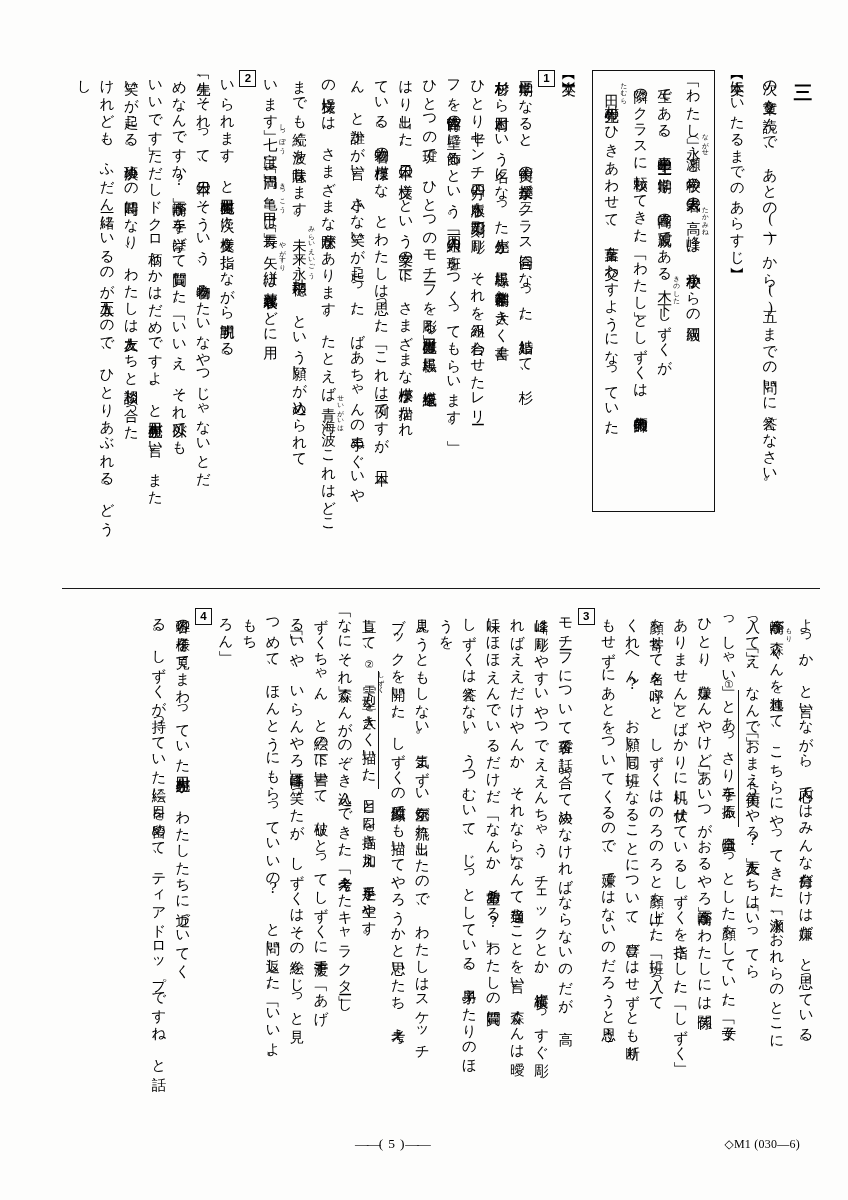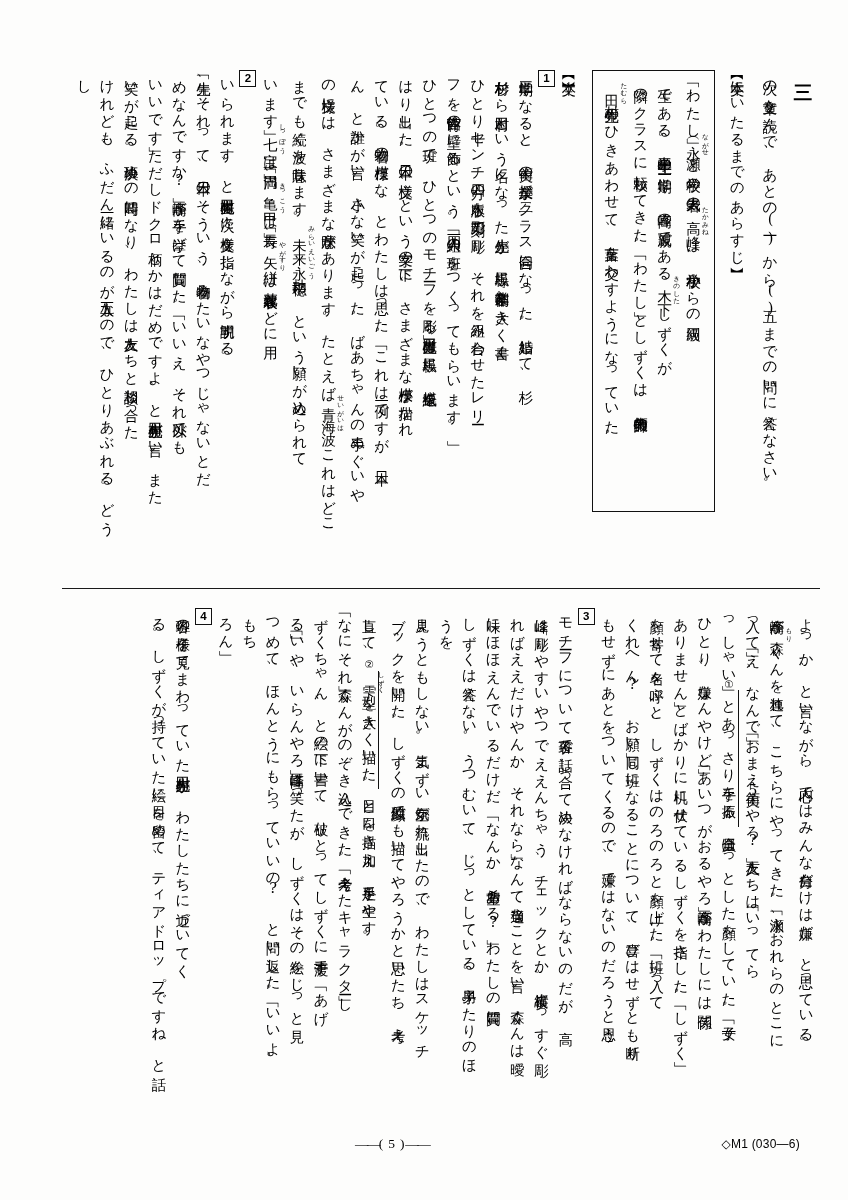--- a/index.html
+++ b/index.html
@@ -194,21 +194,21 @@
     font-family: "Liberation Serif", serif;
     letter-spacing: 0.06em;
     white-space: nowrap;
   }
   .dash { letter-spacing: -0.12em; }
   .examcode {
     position: absolute;
     right: 48px;
     top: 1px;
     font-size: 12px;
-    font-family: Liberation Sans, sans-serif;
+    font-family: Liberation Serif, serif;
     letter-spacing: 0.02em;
     white-space: nowrap;
   }
 </style>
 </head>
 <body>
 
 <div class="page">
 
   <div class="block-upper">

